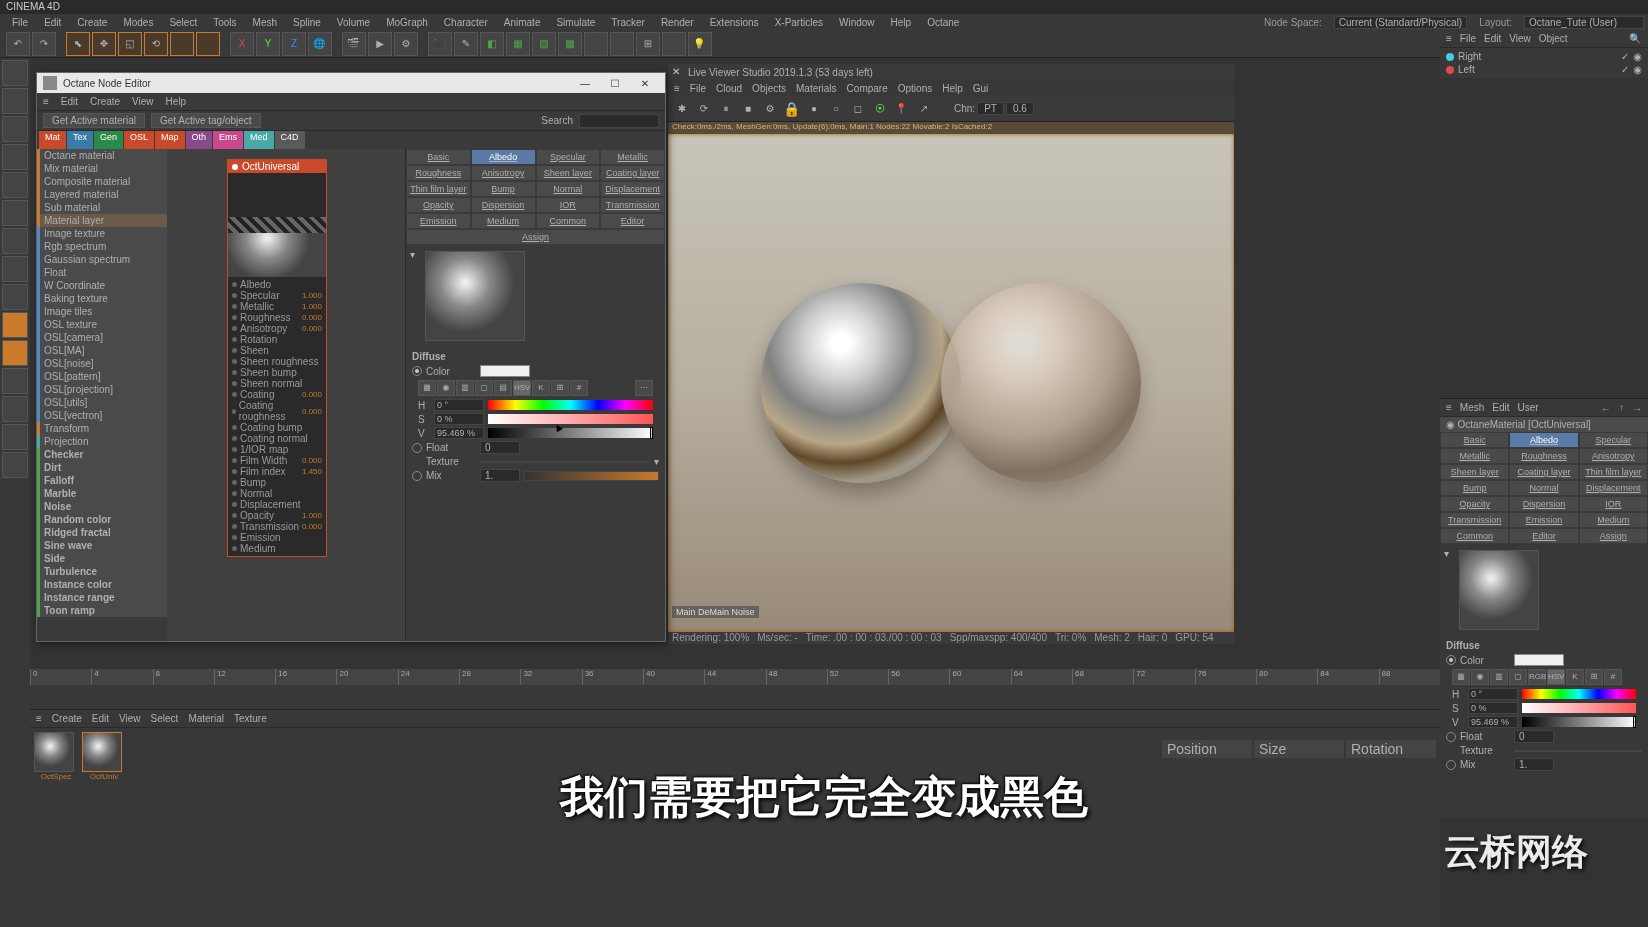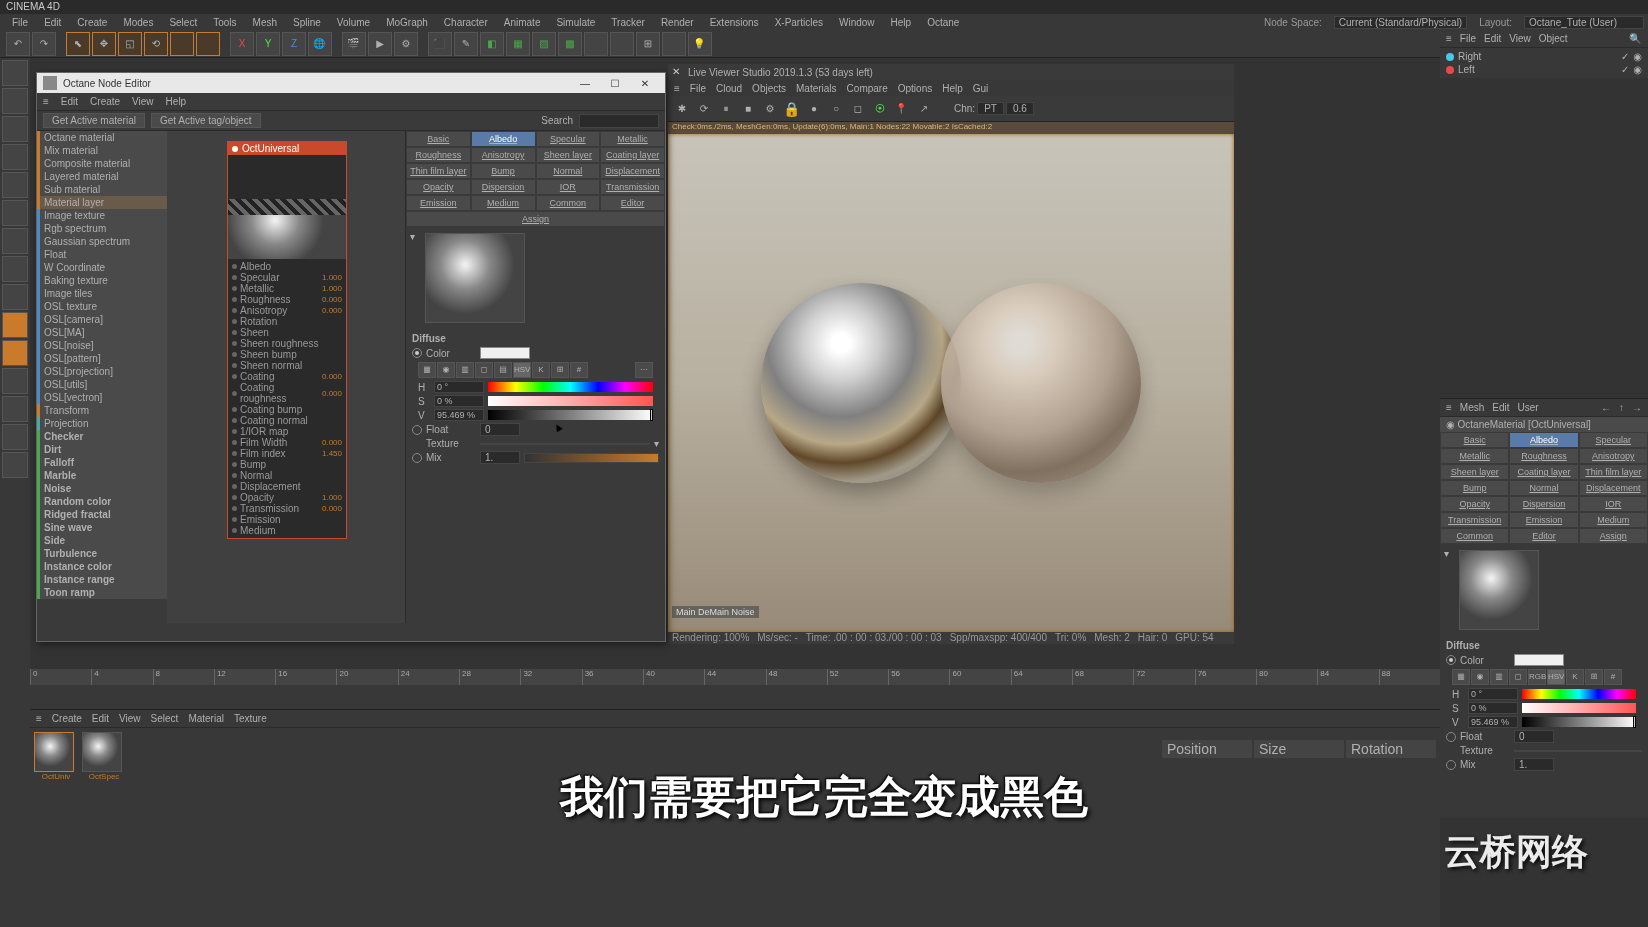--- a/index.html
+++ b/index.html
@@ -50,21 +50,21 @@
 .ne-body { display: flex; height: calc(100% - 76px); }
 .ne-sidebar { width: 130px; background: #3a3a3a; overflow-y: auto; }
 .ne-item { padding: 1px 4px; border-left: 3px solid transparent; font-size: 10px; }
 .ne-item.orange { border-left-color: #c97a2a; background: #4a4a4a; }
 .ne-item.blue { border-left-color: #4a8ac9; background: #4a4a4a; }
 .ne-item.green { border-left-color: #4aa84a; background: #4a4a4a; font-weight: bold; }
 .ne-item.teal { border-left-color: #4aa8a8; background: #4a4a4a; }
 .ne-item.sel { background: #6a5a4a; }
 
 .ne-canvas { flex: 1; background: #404040; position: relative; }
-.node-box { position: absolute; left: 60px; top: 10px; width: 120px; background: #2a2a2a; border: 1px solid #c94a2a; }
+.node-box { position: absolute; left: 60px; top: 10px; width: 100px; background: #2a2a2a; border: 1px solid #c94a2a; }
 .node-title { background: #c94a2a; color: #fff; padding: 1px 4px; font-size: 9px; display: flex; align-items: center; }
 .node-title .dot { width: 6px; height: 6px; background: #fff; border-radius: 50%; margin-right: 4px; }
 .node-preview { width: 100%; height: 60px; background: radial-gradient(circle at 40% 35%, #eee 2%, #888 30%, #444 60%); }
 .node-preview::after { content:''; display:block; height:16px; background: repeating-linear-gradient(45deg,#222,#222 4px,#666 4px,#666 8px); margin-top:44px;}
 .node-ports { padding: 2px; }
 .node-port { display: flex; align-items: center; padding: 0 2px; font-size: 9px; color: #999; }
 .node-port .pdot { width: 5px; height: 5px; border-radius: 50%; background: #666; margin-right: 3px; }
 .node-port .pval { margin-left: auto; color: #c97a2a; font-size: 8px; }
 
 
@@ -297,20 +297,31 @@
     <span>Create</span>
     <span>View</span>
     <span>Help</span>
   </div>
   <div class="ne-toolbar">
     <span class="btn">Get Active material</span>
     <span class="btn">Get Active tag/object</span>
     <span style="margin-left:auto">Search</span>
     <input class="search-input" style="">
   </div>
+  <div class="ne-tabs" id="ne-tabs">
+      <span class="ne-tab mat">Mat</span>
+      <span class="ne-tab tex">Tex</span>
+      <span class="ne-tab gen">Gen</span>
+      <span class="ne-tab osl">OSL</span>
+      <span class="ne-tab map">Map</span>
+      <span class="ne-tab oth">Oth</span>
+      <span class="ne-tab ems">Ems</span>
+      <span class="ne-tab med">Med</span>
+      <span class="ne-tab c4d">C4D</span>
+    </div>
   <div class="ne-body">
     <div class="ne-sidebar" id="ne-sidebar">
         <div class="ne-item orange">Octane material</div>
         <div class="ne-item orange">Mix material</div>
         <div class="ne-item orange">Composite material</div>
         <div class="ne-item orange">Layered material</div>
         <div class="ne-item orange">Sub material</div>
         <div class="ne-item orange sel">Material layer</div>
         <div class="ne-item blue">Image texture</div>
         <div class="ne-item blue">Rgb spectrum</div>
@@ -788,27 +799,27 @@
     <span>≡</span>
     <span>Create</span>
     <span>Edit</span>
     <span>View</span>
     <span>Select</span>
     <span>Material</span>
     <span>Texture</span>
   </div>
   <div class="mm-body">
     <div class="mm-mats" id="mm-mats">
+        <div class="mm-mat">
+          <div class="thumb"></div>
+          <div class="name">OctSpec</div>
+        </div>
         <div class="mm-mat sel">
           <div class="thumb"></div>
           <div class="name">OctUniv</div>
-        </div>
-        <div class="mm-mat">
-          <div class="thumb"></div>
-          <div class="name">OctSpec</div>
         </div>
       </div>
   </div>
 </div>
 
 <div style="position:absolute; right:212px; bottom:168px; width:274px; background:#383838;">
   <div class="coord-row">
     <div class="coord-cell" style="background:#444">Position</div>
     <div class="coord-cell" style="background:#444">Size</div>
     <div class="coord-cell" style="background:#444">Rotation</div>

